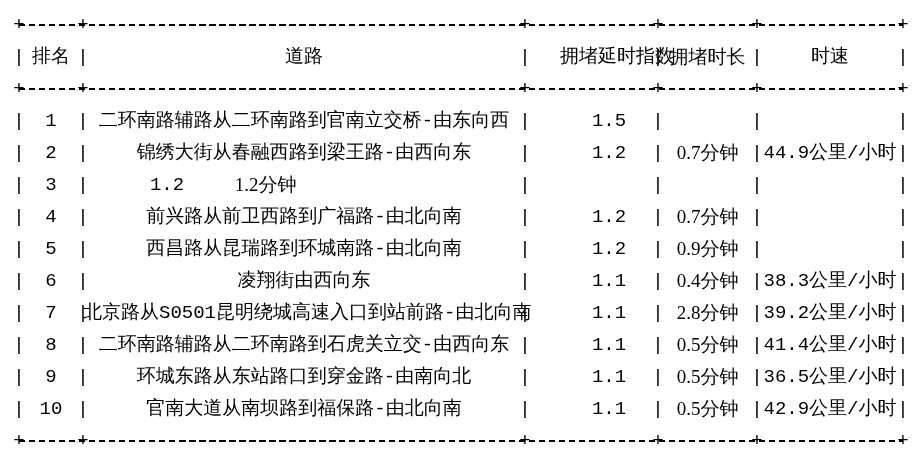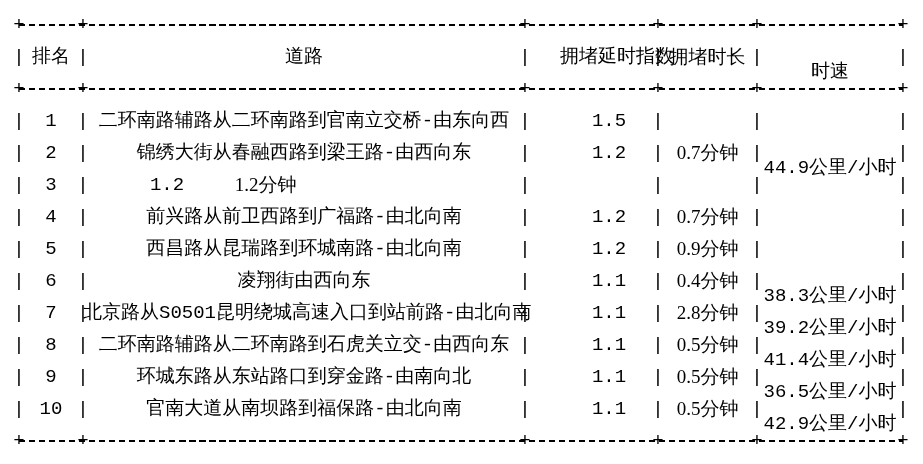--- a/index.html
+++ b/index.html
@@ -27,21 +27,21 @@
   .row { display: flex; }
   .cell {
     text-align: center;
     white-space: nowrap;
     overflow: visible;
   }
   .c-rank     { width: 64px;  }
   .c-road     { width: 442px; }
   .c-index    { width: 133px; padding-left: 35px; }
   .c-duration { width: 99px; font-family: Liberation Serif, serif;  }
-  .c-speed    { width: 146px; margin-top: 15px; }
+  .c-speed    { width: 146px; }
   .rule .dash {
     position: absolute;
     left: 0; top: 15px;
     width: 884px; height: 2px;
     background: repeating-linear-gradient(to right, #000000 0 6.5px, transparent 6.5px 10px);
   }
   .vpipe, .plus {
     position: absolute;
     top: 0;
     line-height: 32px;

